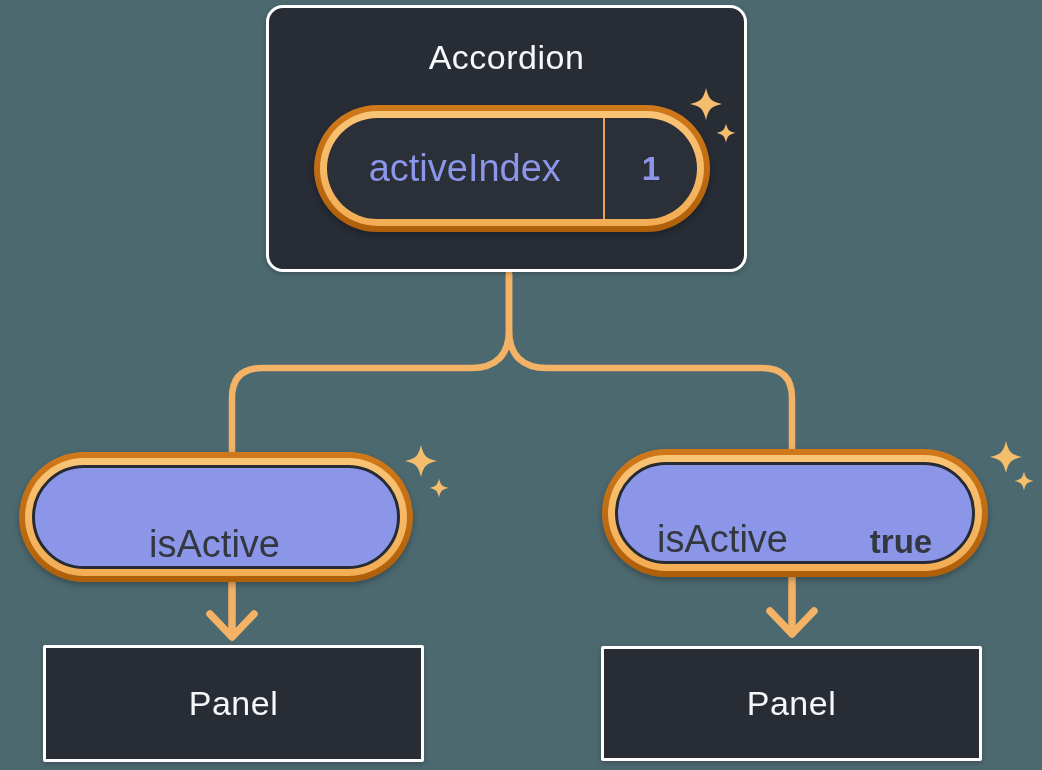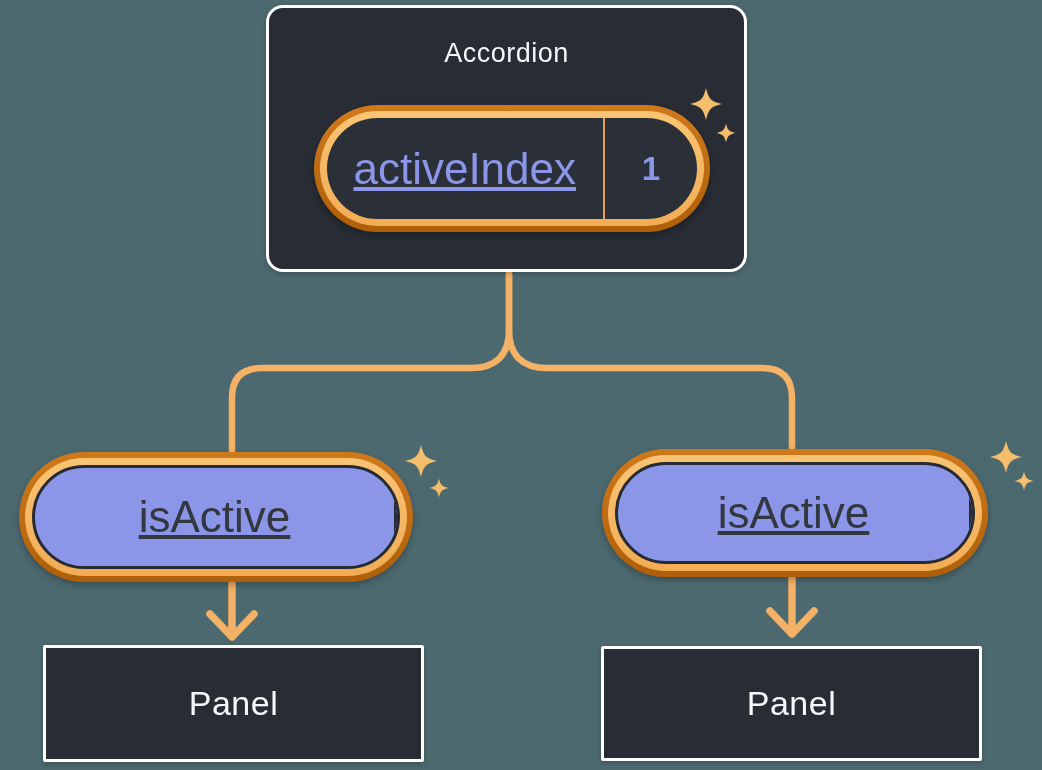--- a/index.html
+++ b/index.html
@@ -34,21 +34,21 @@
     box-shadow:0 2px 5px rgba(0,0,0,.22);
     display:flex;align-items:center;justify-content:center;
   }
   #accordion-box{
     left:266px;top:5px;width:481px;height:267px;
     border-radius:17px;
     flex-direction:column;justify-content:flex-start;
   }
   .box-title{
     color:var(--text-light,#F6F7F9);
-    font-size:27px;font-weight:500;
+    font-size:34px;font-weight:500;
     margin-top:30px;letter-spacing:.5px;
   }
   .panel-box{border-radius:2px;}
   #panel-left{left:43px;top:645px;width:381px;height:117px;}
   #panel-right{left:601px;top:646px;width:381px;height:115px;}
   .panel-title{
     color:var(--text-light,#F6F7F9);
     font-size:34px;font-weight:500;letter-spacing:.5px;
   }
   
@@ -71,31 +71,32 @@
   
   #state-pill{left:45px;top:97px;width:396px;height:127px;}
   #state-pill .pill-body{background:var(--pill-dark-fill,#2A2F38);}
   #state-pill .pill-cell-name{color:var(--purple-text,#8B96E8);}
   #state-pill .pill-divider{width:2.5px;background:var(--divider-orange,#E9A050);}
   #state-pill .pill-cell-value{width:92px;color:var(--purple-text,#8B96E8);}
   
   .prop-pill .pill-body{
     background:var(--purple-fill,#8B96E9);
     border:3px solid var(--pill-outline,#262B33);
+    align-items:flex-end;
   }
   .prop-pill .pill-cell-name{color:var(--text-dark,#33373F);}
   .prop-pill .pill-divider{width:3px;background:var(--pill-outline,#262B33);}
   .prop-pill .pill-cell-value{color:var(--text-dark,#33373F);}
   #prop-pill-left{left:19px;top:452px;width:394px;height:130px;}
   #prop-pill-left .pill-cell-value{width:150px;}
   #prop-pill-right{left:602px;top:449px;width:386px;height:128px;}
   #prop-pill-right .pill-cell-value{width:142px;}
   .pill-cell-name{
     flex:1;display:flex;align-items:center;justify-content:center;
-    font-size:44px;font-weight:400;text-decoration:underline;
+    font-size:38px;font-weight:400;
   }
   .pill-cell-value{
     display:flex;align-items:center;justify-content:center;
     font-size:33px;font-weight:700;
   }
   
   .sparkle{position:absolute;z-index:3;}
   .sparkle path{fill:var(--sparkle,#F5BE6D);}
 </style>
 </head>
@@ -136,20 +137,21 @@
         <div class="pill-divider"></div>
       </div>
     </div>
   </div>
 
   <div id="prop-pill-right" class="ring-outer prop-pill">
     <div class="ring-inner">
       <div class="pill-body">
         <div class="pill-cell-name">isActive</div>
         <div class="pill-divider"></div>
+        <div class="pill-cell-value">true</div>
       </div>
     </div>
   </div>
 
   <div id="panel-left" class="component-box panel-box">
     <div class="panel-title">Panel</div>
   </div>
   <div id="panel-right" class="component-box panel-box">
     <div class="panel-title">Panel</div>
   </div>

